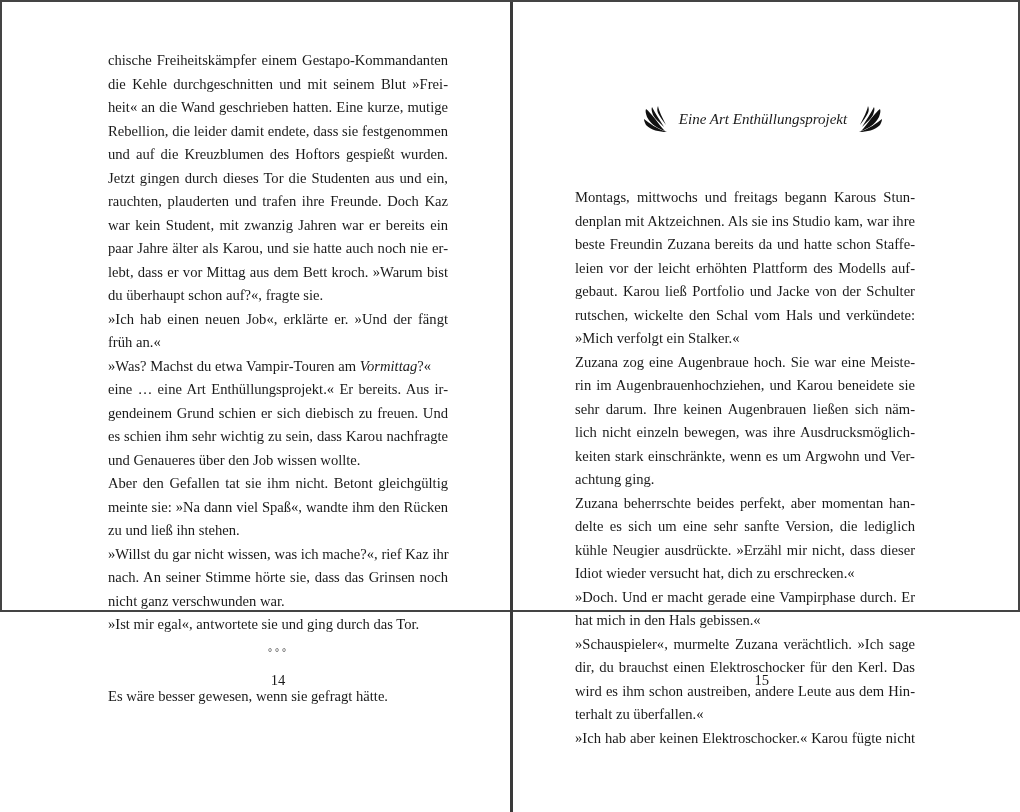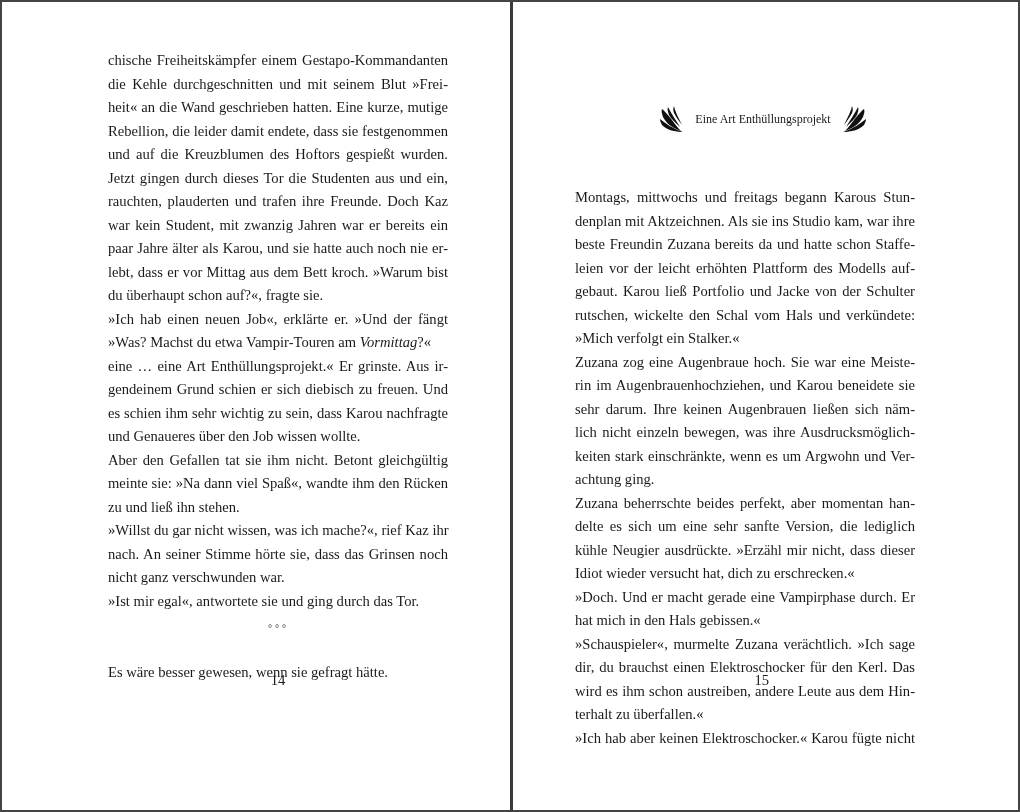--- a/index.html
+++ b/index.html
@@ -10,21 +10,21 @@
     body {
       width: 1020px;
       height: 812px;
       overflow: hidden;
       position: relative;
     }
     .spread {
       position: absolute;
       left: 0; top: 0;
       width: 1020px;
-      height: 812px;
+      height: 612px;
       box-sizing: border-box;
       border: 2px solid #444444;
       background: #ffffff;
     }
     .gutter {
       position: absolute;
       left: 508px;
       top: 0;
       width: 3px;
       height: 812px;
@@ -98,21 +98,22 @@
       top: 97px;
       width: 300px;
       height: 40px;
       display: flex;
       align-items: center;
       justify-content: center;
       gap: 10px;
     }
     .chapter-title {
       font-family: "Liberation Serif", "DejaVu Serif", serif;
-      font-size: 12px;
+      font-style: italic;
+      font-size: 15px;
       color: #1a1a1a;
       white-space: nowrap;
     }
     .ornament {
       width: 26px;
       height: 28px;
       display: inline-block;
     }
     .ornament svg { width: 26px; height: 28px; display: block; }
     .ornament.right-orn svg { transform: scaleX(-1); }
@@ -129,22 +130,23 @@
       <span class="line">heit« an die Wand geschrieben hatten. Eine kurze, mutige</span>
       <span class="line">Rebellion, die leider damit endete, dass sie festgenommen</span>
       <span class="line">und auf die Kreuzblumen des Hoftors gespießt wurden.</span>
       <span class="line">Jetzt gingen durch dieses Tor die Studenten aus und ein,</span>
       <span class="line">rauchten, plauderten und trafen ihre Freunde. Doch Kaz</span>
       <span class="line">war kein Student, mit zwanzig Jahren war er bereits ein</span>
       <span class="line">paar Jahre älter als Karou, und sie hatte auch noch nie er-</span>
       <span class="line">lebt, dass er vor Mittag aus dem Bett kroch. »Warum bist</span>
       <span class="line last">du überhaupt schon auf?«, fragte sie.</span>
       <span class="line">»Ich hab einen neuen Job«, erklärte er. »Und der fängt</span>
+      <span class="line last">früh an.«</span>
       <span class="line last"><span>»Was? Machst du etwa Vampir-Touren am </span><em>Vormittag</em><span>?«</span></span>
-      <span class="line">eine … eine Art Enthüllungsprojekt.« Er grinste. Aus ir-</span>
+      <span class="line">eine … eine Art Enthüllungsprojekt.« Er bereits. Aus ir-</span>
       <span class="line">gendeinem Grund schien er sich diebisch zu freuen. Und</span>
       <span class="line">es schien ihm sehr wichtig zu sein, dass Karou nachfragte</span>
       <span class="line last">und Genaueres über den Job wissen wollte.</span>
       <span class="line">Aber den Gefallen tat sie ihm nicht. Betont gleichgültig</span>
       <span class="line">meinte sie: »Na dann viel Spaß«, wandte ihm den Rücken</span>
       <span class="line last">zu und ließ ihn stehen.</span>
       <span class="line">»Willst du gar nicht wissen, was ich mache?«, rief Kaz ihr</span>
       <span class="line">nach. An seiner Stimme hörte sie, dass das Grinsen noch</span>
       <span class="line last">nicht ganz verschwunden war.</span>
       <span class="line last">»Ist mir egal«, antwortete sie und ging durch das Tor.</span>

